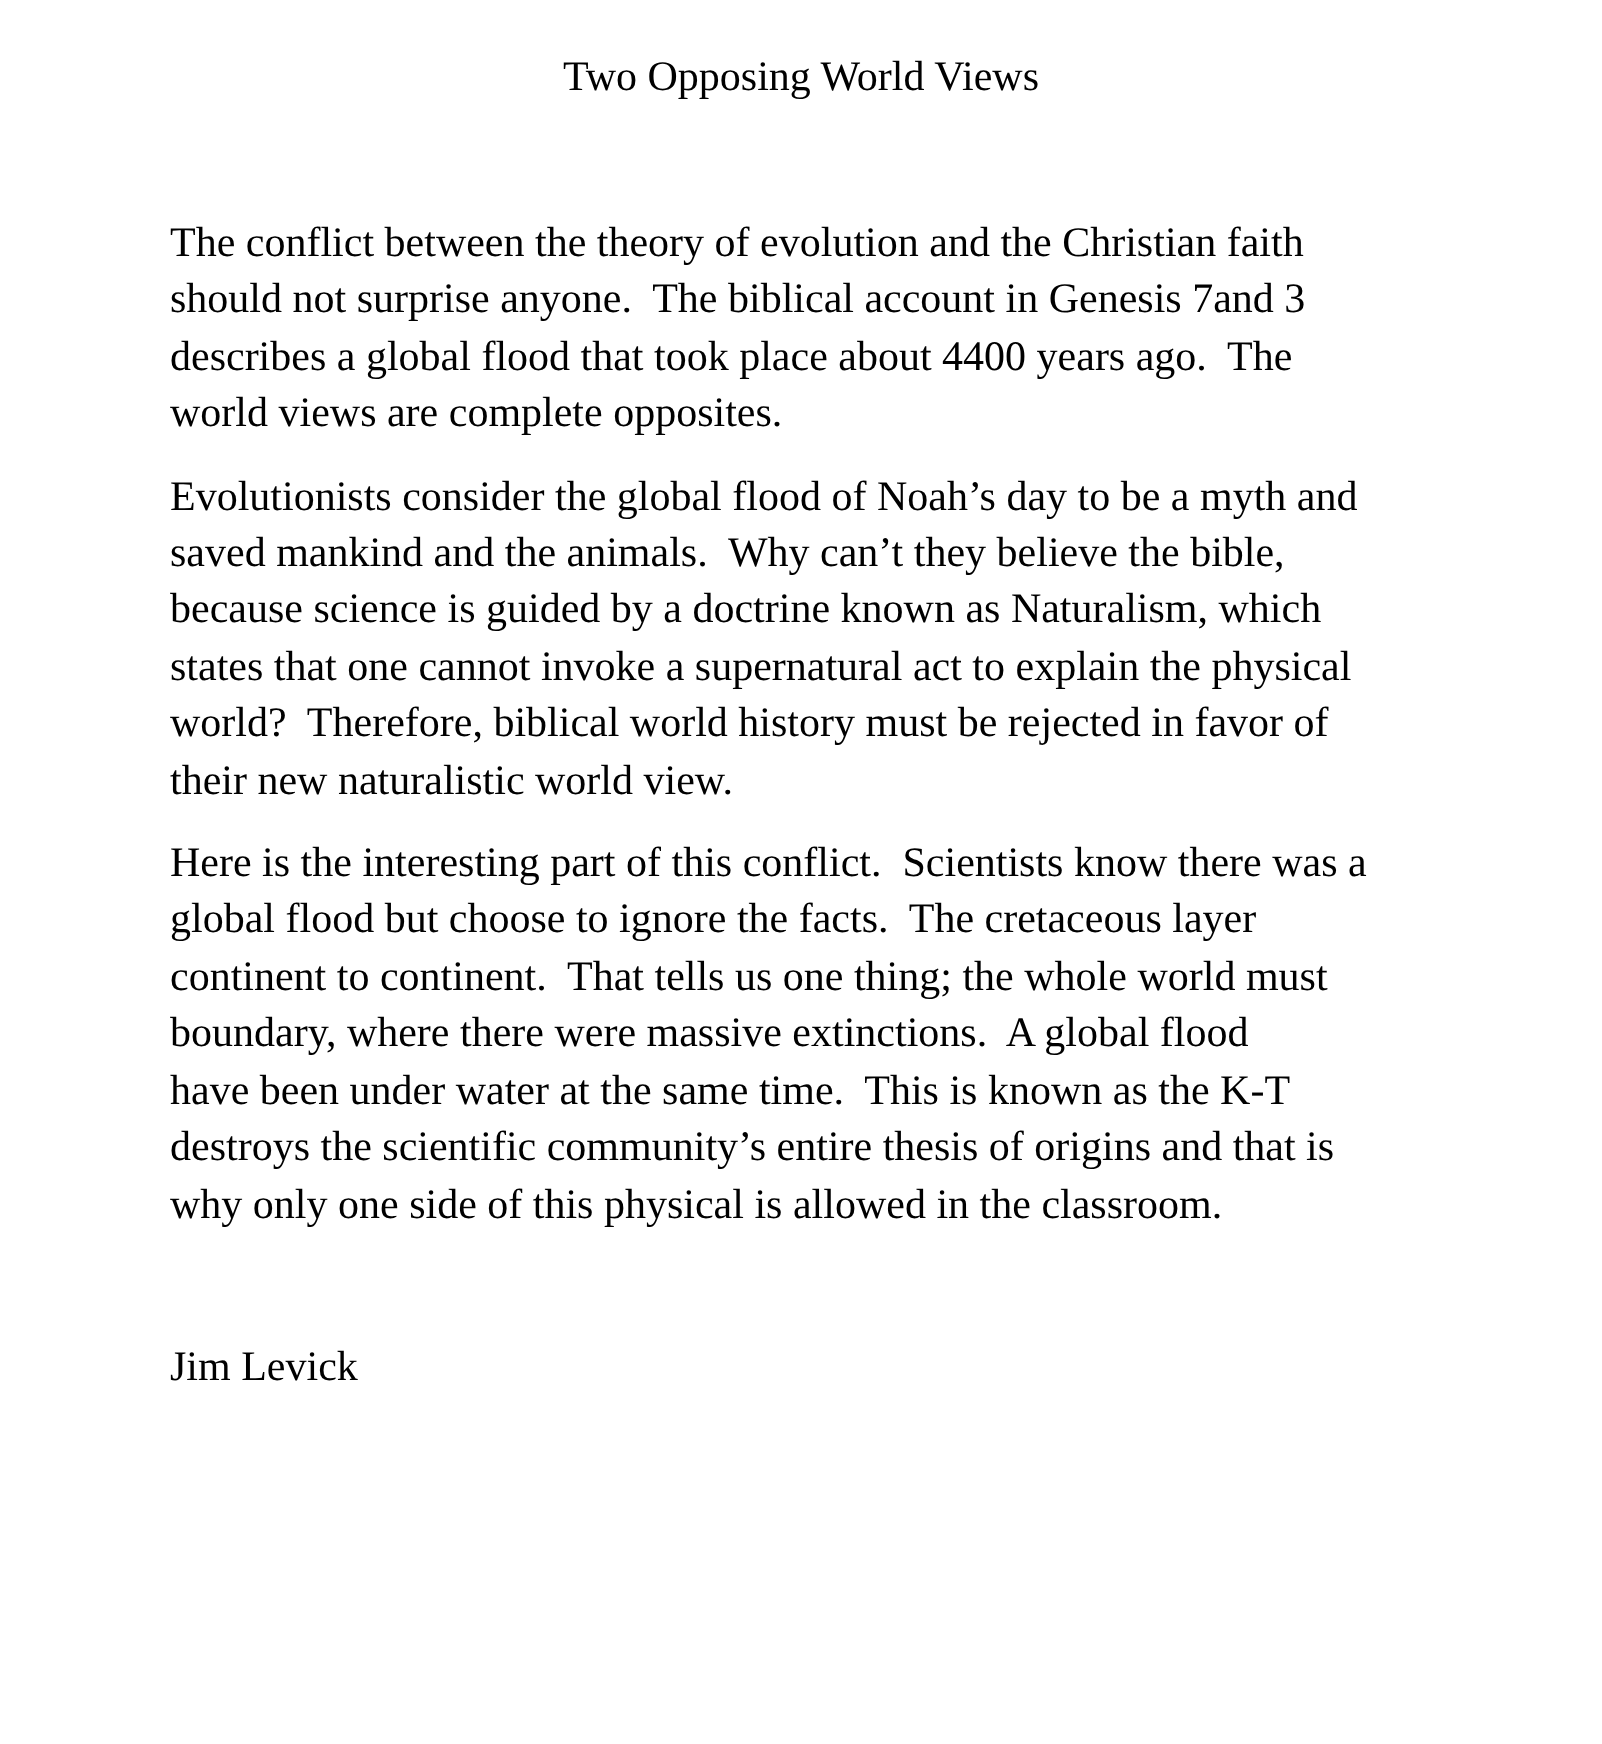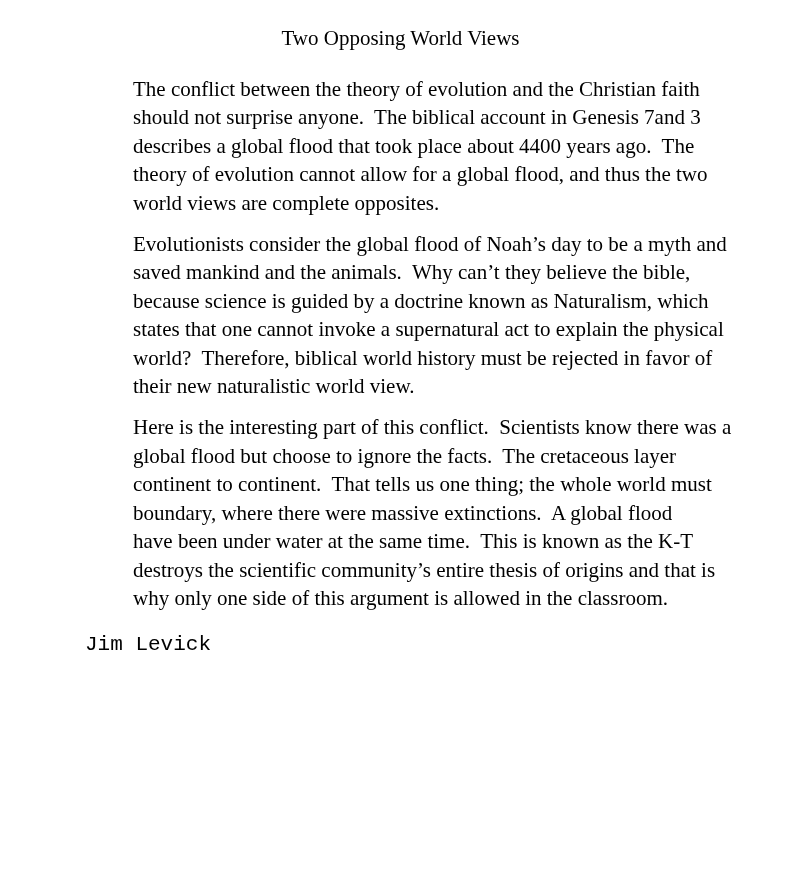--- a/index.html
+++ b/index.html
@@ -18,73 +18,70 @@
     box-sizing: border-box;
     width: 801px;
     height: 872px;
     padding: 24px 10px 0 85px;
   }
   .title {
     font-size: 21px;
     font-weight: normal;
     line-height: 29px;
     text-align: center;
-    margin: 0 75px 22px 0; 
+    margin: 0 75px 54px 0; 
     white-space: pre;
   }
   .paragraph {
     margin: 0 0 13px 0;
   }
   .line {
     font-size: 21px;
     line-height: 28.4px;
     white-space: pre;
-    margin-left: 48px;
   }
   .signature {
     font-size: 21px;
     line-height: 29px;
-    margin-top: 18px;
+    margin-top: 53px;
     white-space: pre;
-    font-family: Liberation Mono, monospace;
   }
 </style>
 </head>
 <body>
 
 <div class="page">
 
   <h1 class="title">Two Opposing World Views</h1>
 
   <div class="body-text">
 
     <div class="paragraph">
       <div class="line">The conflict between the theory of evolution and the Christian faith</div>
       <div class="line">should not surprise anyone.  The biblical account in Genesis 7and 3</div>
       <div class="line">describes a global flood that took place about 4400 years ago.  The</div>
-      <div class="line">theory of evolution cannot allow for a global flood, and thus the two</div>
       <div class="line">world views are complete opposites.</div>
     </div>
 
     <div class="paragraph">
       <div class="line">Evolutionists consider the global flood of Noah’s day to be a myth and</div>
       <div class="line">saved mankind and the animals.  Why can’t they believe the bible,</div>
       <div class="line">because science is guided by a doctrine known as Naturalism, which</div>
       <div class="line">states that one cannot invoke a supernatural act to explain the physical</div>
       <div class="line">world?  Therefore, biblical world history must be rejected in favor of</div>
       <div class="line">their new naturalistic world view.</div>
     </div>
 
     <div class="paragraph">
       <div class="line">Here is the interesting part of this conflict.  Scientists know there was a</div>
       <div class="line">global flood but choose to ignore the facts.  The cretaceous layer</div>
       <div class="line">continent to continent.  That tells us one thing; the whole world must</div>
       <div class="line">boundary, where there were massive extinctions.  A global flood</div>
       <div class="line">have been under water at the same time.  This is known as the K-T</div>
       <div class="line">destroys the scientific community’s entire thesis of origins and that is</div>
-      <div class="line">why only one side of this argument is allowed in the classroom.</div>
+      <div class="line">why only one side of this physical is allowed in the classroom.</div>
     </div>
 
   </div>
 
   <div class="signature">Jim Levick</div>
 
 </div>
 
 </body></html>

